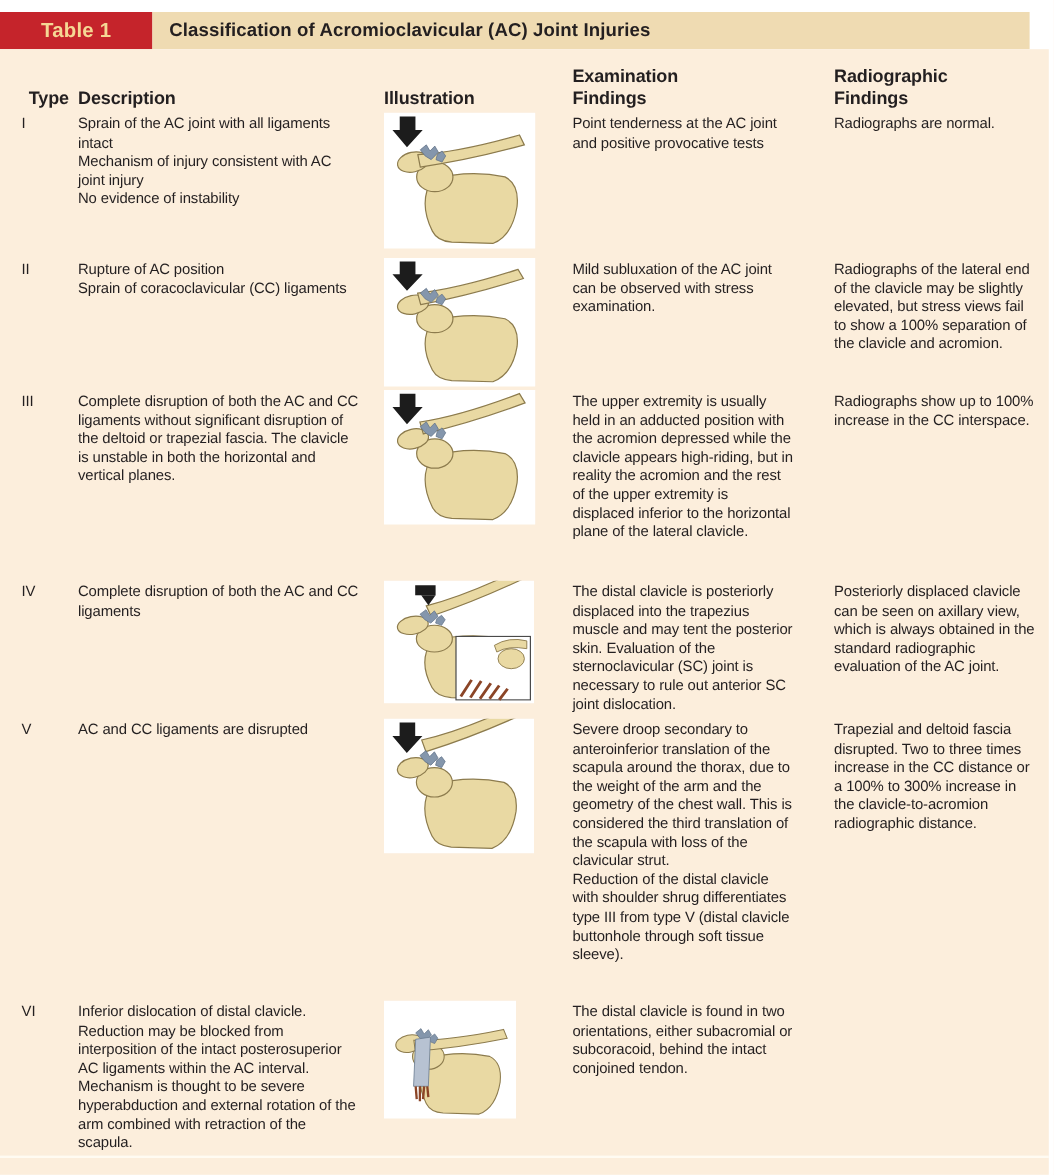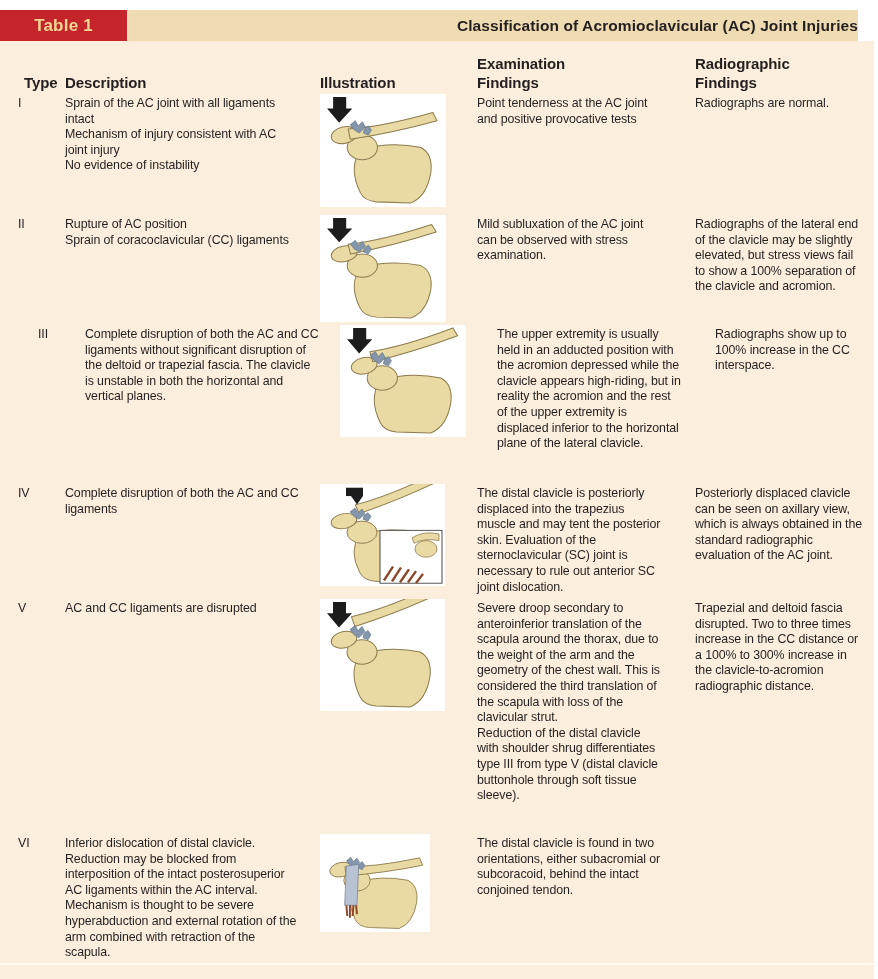--- a/index.html
+++ b/index.html
@@ -10,21 +10,21 @@
   }
   .sheet{position:relative;width:878px;height:979px;background:#fff;}
   
   .titlebar{position:absolute;left:0;top:10px;right:20px;height:31px;display:flex;align-items:stretch;}
   .badge{
     width:127px;background:var(--badge-bg,#C5242B);color:var(--badge-text,#F5D794);
     display:flex;align-items:center;justify-content:center;
     font-weight:bold;font-size:17px;letter-spacing:.2px;
   }
   .titlestrip{
-    flex:1;background:var(--header-strip-bg,#EFDBB2);display:flex;align-items:center;justify-content:flex-end;
+    flex:1;background:var(--header-strip-bg,#EFDBB2);display:flex;align-items:center;
   }
   .titlestrip .title{font-weight:bold;font-size:15.5px;padding-left:14px;letter-spacing:.1px;}
   
   .tablebody{
     position:absolute;left:0;top:41px;width:874px;bottom:0;
     background:var(--body-bg,#FCEEDC);
   }
   .grid{display:grid;grid-template-columns:57px 259px 156px 219px 1fr;}
   .thead{align-items:end;padding-top:13px;padding-bottom:2px;}
   .th{
@@ -120,21 +120,21 @@
             </svg>
     </div>
     <div class="cell c-exam-cell">
             <p>Mild subluxation of the AC joint can be observed with stress examination.</p>
           </div>
     <div class="cell c-radio-cell">
             <p>Radiographs of the lateral end of the clavicle may be slightly elevated, but stress views fail to show a 100% separation of the clavicle and acromion.</p>
           </div>
   </div>
 
-  <div class="grid row" style="min-height: 159px; margin-left: 20px;">
+  <div class="grid row" style="min-height: 159px;">
     <div class="cell c-type-cell">III</div>
     <div class="cell c-desc-cell">
             <p>Complete disruption of both the AC and CC ligaments without significant disruption of the deltoid or trapezial fascia. The clavicle is unstable in both the horizontal and vertical planes.</p>
           </div>
     <div class="cell c-illus-cell">
       <svg class="illus-frame" xmlns="http://www.w3.org/2000/svg" viewBox="0 0 125 110" preserveAspectRatio="none" width="126" height="112" aria-label="Shoulder diagram, type III: downward force arrow with clavicle separated from acromion">
               <rect x="0" y="0" width="125" height="110" fill="#ffffff"></rect>
               <path d="M40,54 Q28,72 40,96 Q44,104 56,105 L90,106 Q106,100 110,76 Q112,58 100,52 Q70,46 40,54 Z" fill="var(--illustration-bone)" stroke="#8C7B4D" stroke-width="1"></path>
               <ellipse cx="42" cy="52" rx="15" ry="12" fill="var(--illustration-bone)" stroke="#8C7B4D" stroke-width="1"></ellipse>
               <ellipse cx="24" cy="40" rx="13" ry="8" transform="rotate(-12 24 40)" fill="var(--illustration-bone)" stroke="#8C7B4D" stroke-width="1"></ellipse>

